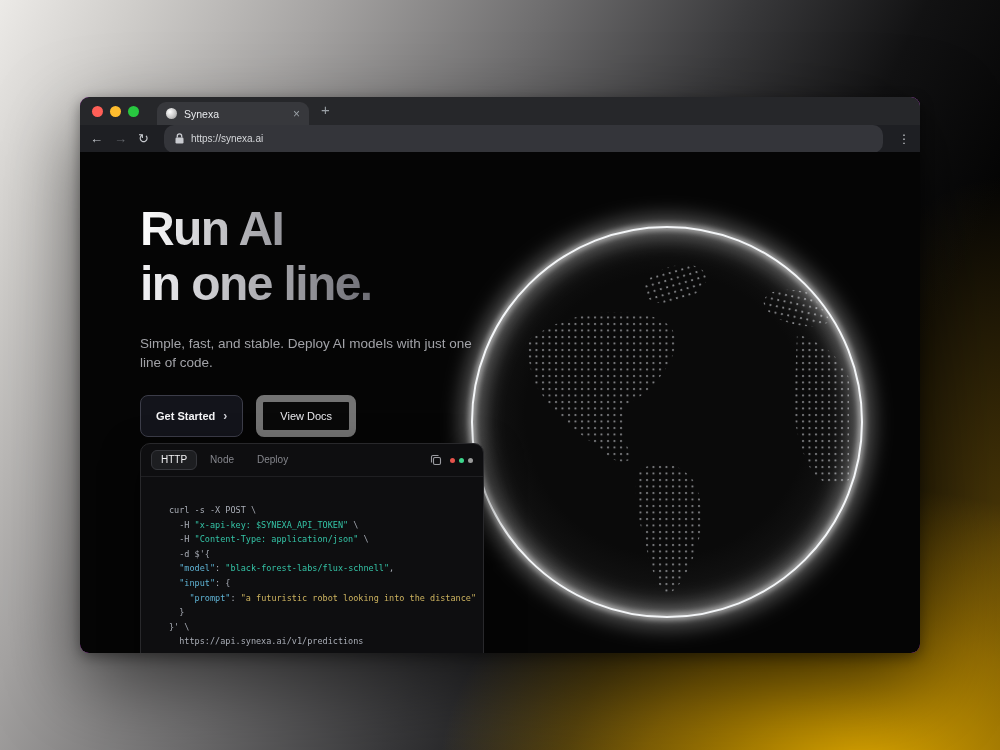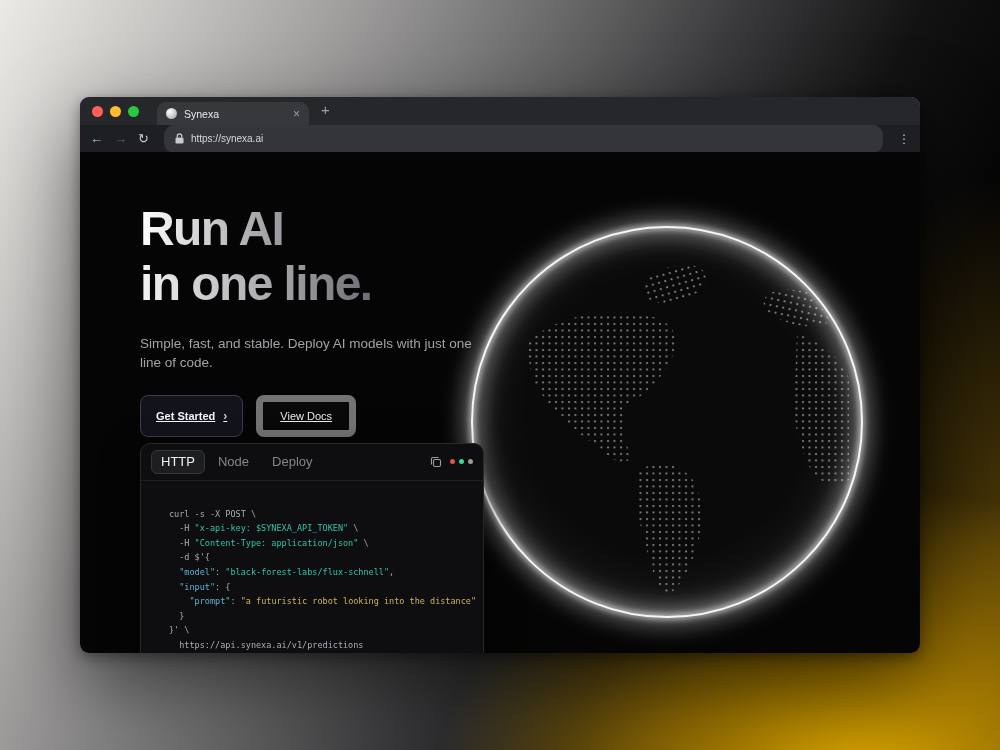--- a/index.html
+++ b/index.html
@@ -51,32 +51,32 @@
 
   .hero { position:absolute; left:60px; top:50px; z-index:4; }
   .hero-title { margin:0; font-size:48px; font-weight:bold; letter-spacing:-1.6px; line-height:1.14; }
   .hero-title span { display:block; }
   .t-line1 { background:linear-gradient(90deg,#ffffff 0%,#96969c 100%);
     -webkit-background-clip:text; background-clip:text; color:transparent; width:max-content; }
   .t-line2 { background:linear-gradient(90deg,#f4f4f6 0%,#6d6d74 100%);
     -webkit-background-clip:text; background-clip:text; color:transparent; width:max-content; }
   .subtitle { margin:24px 0 0; width:354px; font-size:13.5px; line-height:1.38; color:#a2a3a8; }
   .cta-row { margin-top:22px; display:flex; gap:13px; }
-  .btn { font-family:inherit; font-size:11px; border-radius:8px; cursor:default; display:flex; align-items:center;text-decoration:underline; }
+  .btn { font-family:inherit; font-size:11px; border-radius:8px; cursor:default; display:flex; align-items:center; }
   .btn-primary { background:#13141b; border:1px solid #3c3d49; color:#f4f4f6; font-weight:bold; padding:8px 15px; gap:8px; }
   .btn-primary .chev { font-size:12px; color:#cfcfd6; }
   .btn-secondary { background:rgba(255,255,255,0.02); border:7px solid #737373; color:#e8e8ec; padding:8px 17px; }
 
   
   .code-card { position:absolute; left:60px; top:291px; width:344px; z-index:5;
     background:#0e0e10; border:1px solid #28282b; border-radius:10px;
     box-shadow:0 14px 36px rgba(0,0,0,0.55); }
   .code-header { display:flex; align-items:center; padding:6px 10px; border-bottom:1px solid #1f1f22; gap:3px; }
   .code-tab { font-family:inherit; background:none; border:1px solid transparent; color:#85868c;
-    font-size:13px; padding:3px 9px; border-radius:6px; line-height:1.2; }
+    font-size:10px; padding:3px 9px; border-radius:6px; line-height:1.2; }
   .code-tab.active { background:#1d1e21; border-color:#36373c; color:#f2f2f4; }
   .header-right { margin-left:auto; display:flex; align-items:center; gap:8px; }
   .dots { display:flex; gap:4px; align-items:center; }
   .dot { width:5px; height:5px; border-radius:50%; }
   .dot.d1 { background:var(--dot-red); }
   .dot.d2 { background:var(--dot-green); }
   .dot.d3 { background:var(--dot-gray); }
   .code-block { margin:16px; padding:10px 12px 12px;
     font-family:"DejaVu Sans Mono", monospace; font-size:8.5px; line-height:14.6px; white-space:pre; }
   .c-plain { color:var(--code-plain); }

